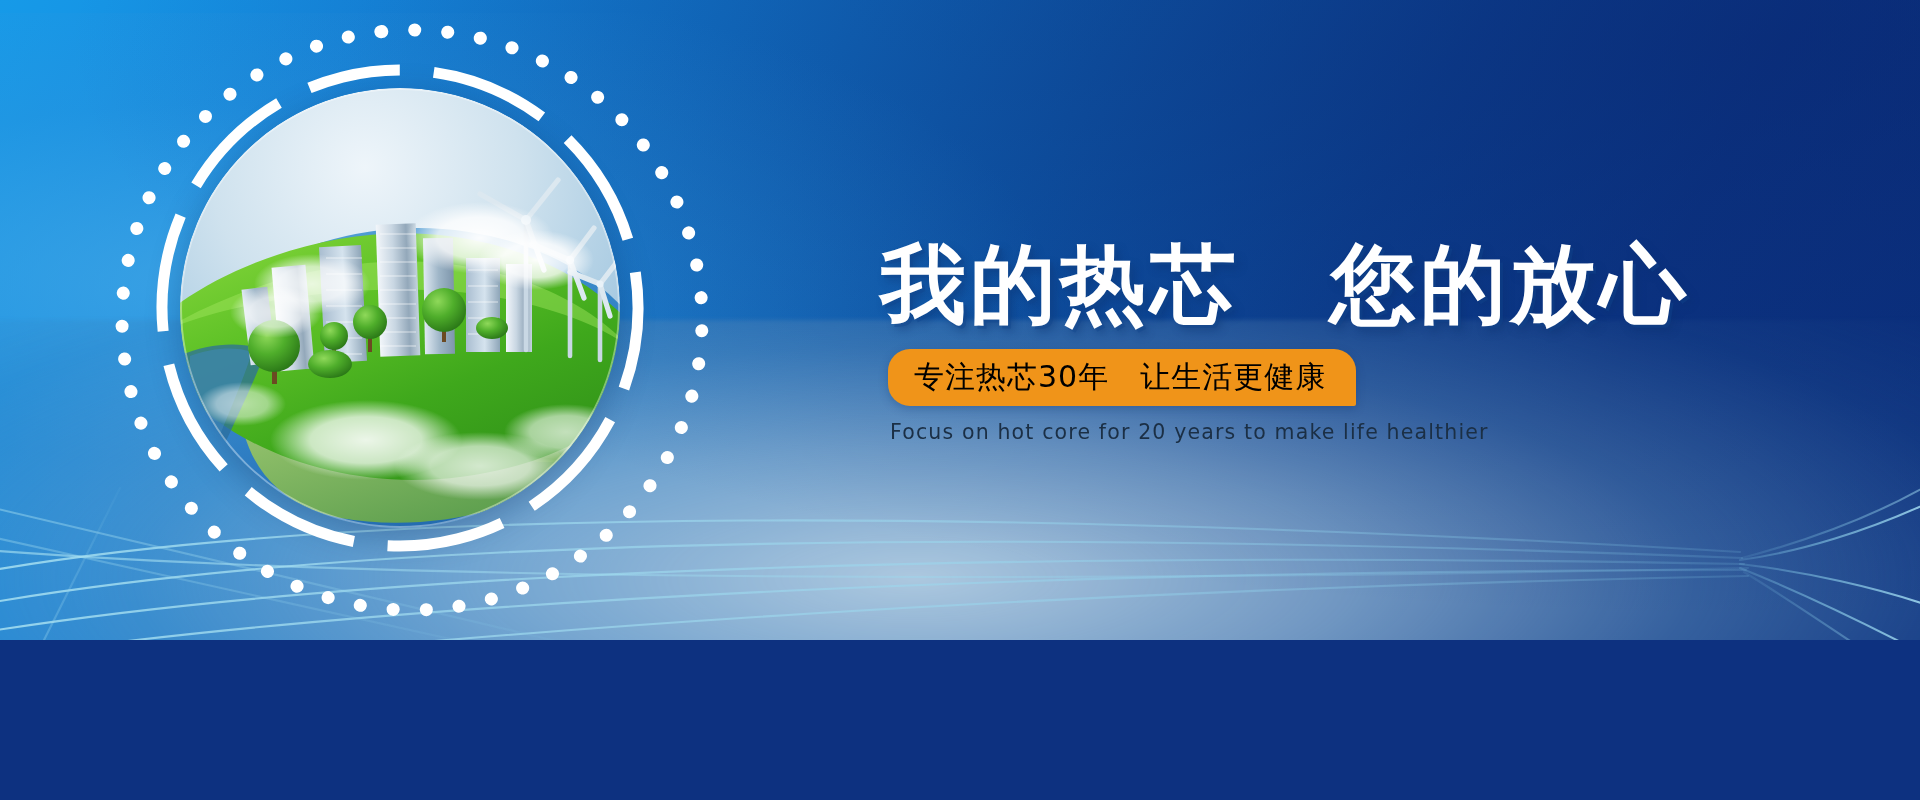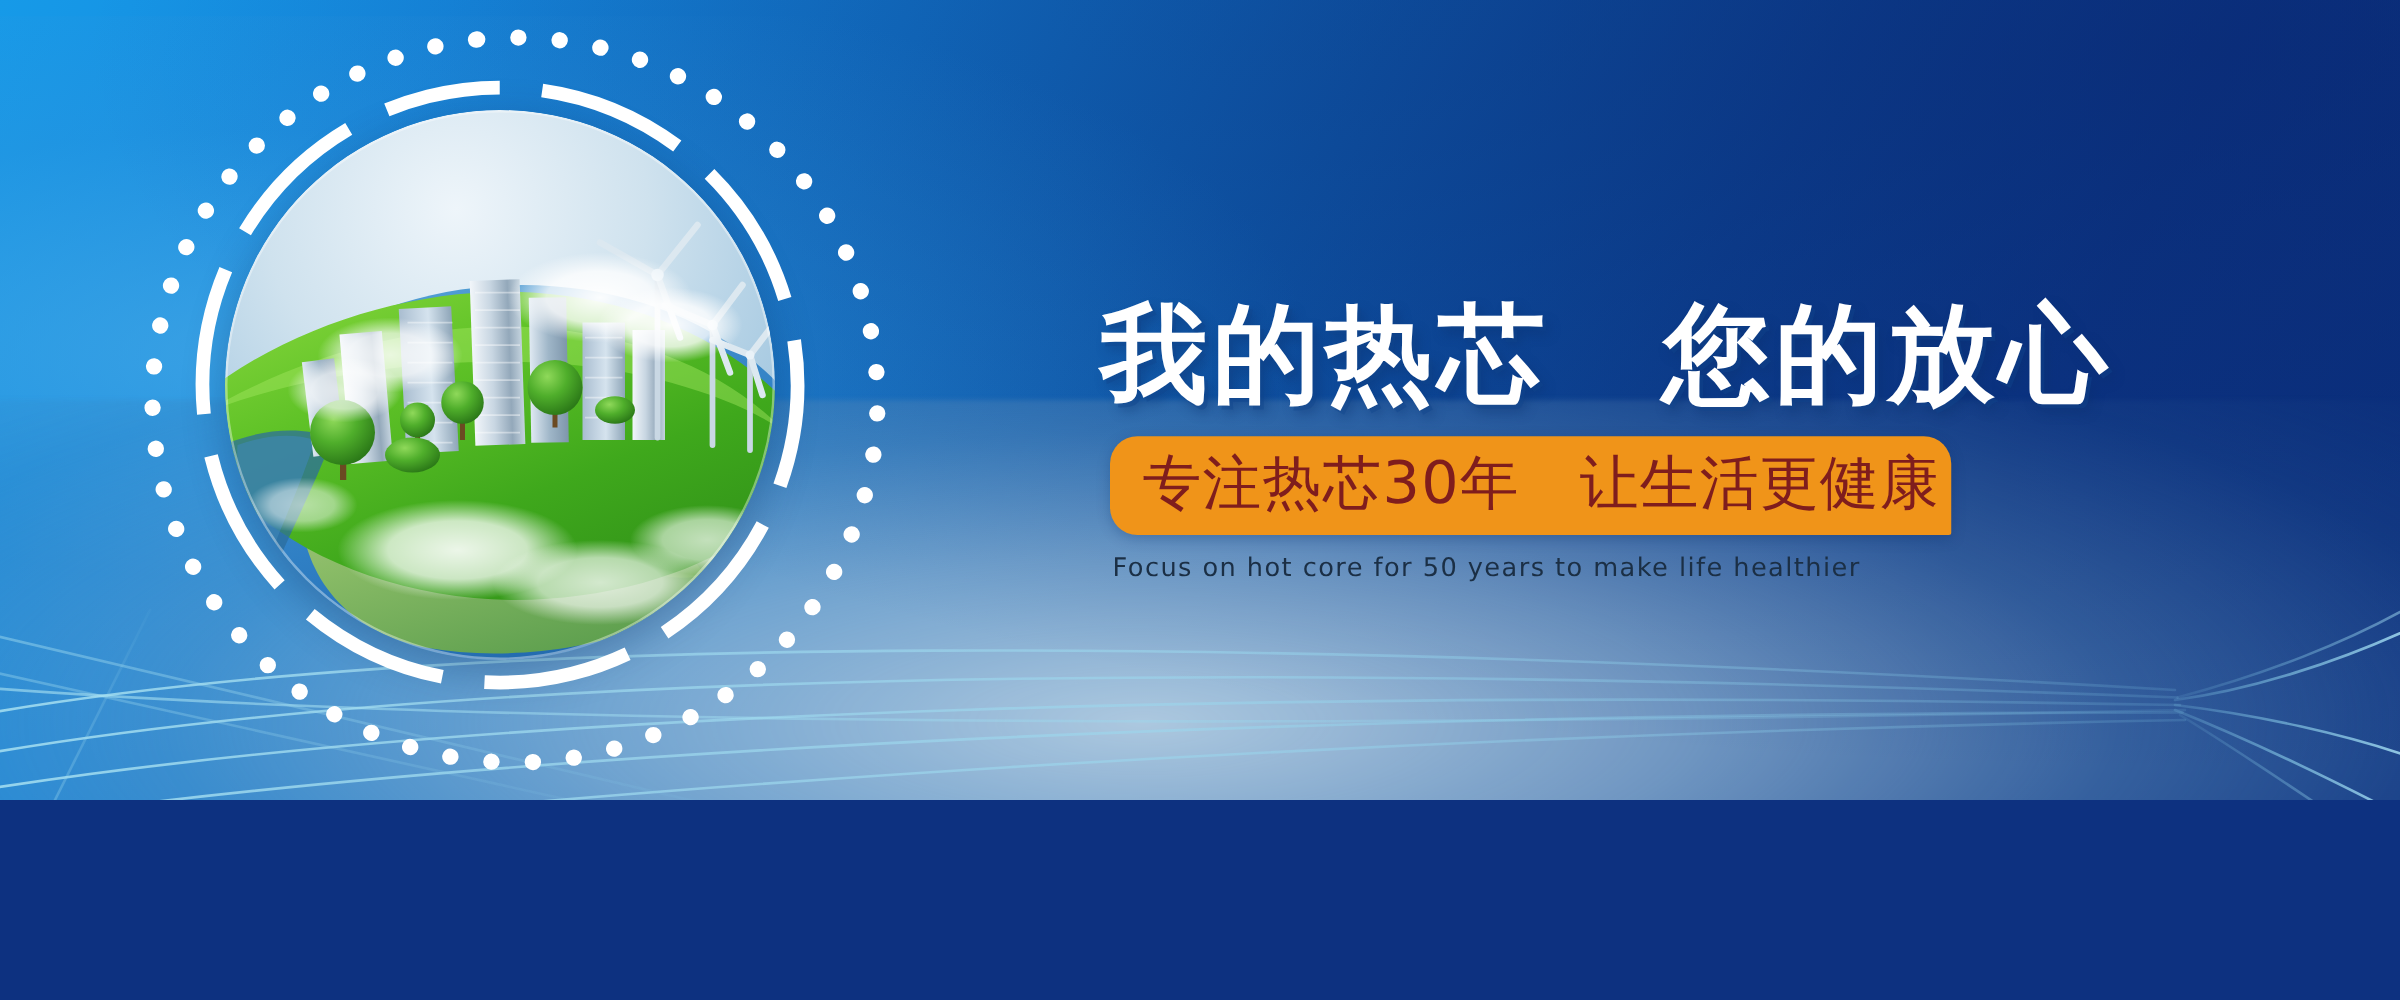--- a/index.html
+++ b/index.html
@@ -119,24 +119,24 @@
     white-space: pre;
     text-shadow:
        3px 3px 0 rgba(16,70,140,0.42),
        5px 6px 9px rgba(10,48,108,0.38);
     font-family: "DejaVu Sans", "Liberation Sans", sans-serif;
   }
   .badge {
     display: inline-block;
     margin-top: 18px;
     margin-left: 8px;
-    padding: 9px 9px 11px 26px;
+    padding: 9px 30px 11px 26px;
     background: #f09419;
-    color: #7f1d1d;
-    font-size: 47px;
+    color: #000000;
+    font-size: 30px;
     line-height: 1.25;
     letter-spacing: 1px;
     white-space: pre;
     border-radius: 22px 22px 2px 2px;
     border-bottom-left-radius: 22px;
     box-shadow: 0 3px 10px rgba(8,44,102,0.26);
     font-family: "DejaVu Sans", "Liberation Sans", sans-serif;
   }
   .subline {
     margin: 14px 0 0 10px;
@@ -367,16 +367,16 @@
         <circle class="dotring" cx="292" cy="292" r="290" stroke-dasharray="0.1 33" transform="rotate(-96 292 292)"></circle>
       </g>
     </svg>
   </div>
 
   <div class="copy">
     <h1 class="headline">我的热芯　您的放心</h1>
 
     <div class="badge">专注热芯30年　让生活更健康</div>
 
-    <p class="subline">Focus on hot core for 50 years to make life healthier</p>
+    <p class="subline">Focus on hot core for 20 years to make life healthier</p>
   </div>
 
 </div>
 
 </body></html>

